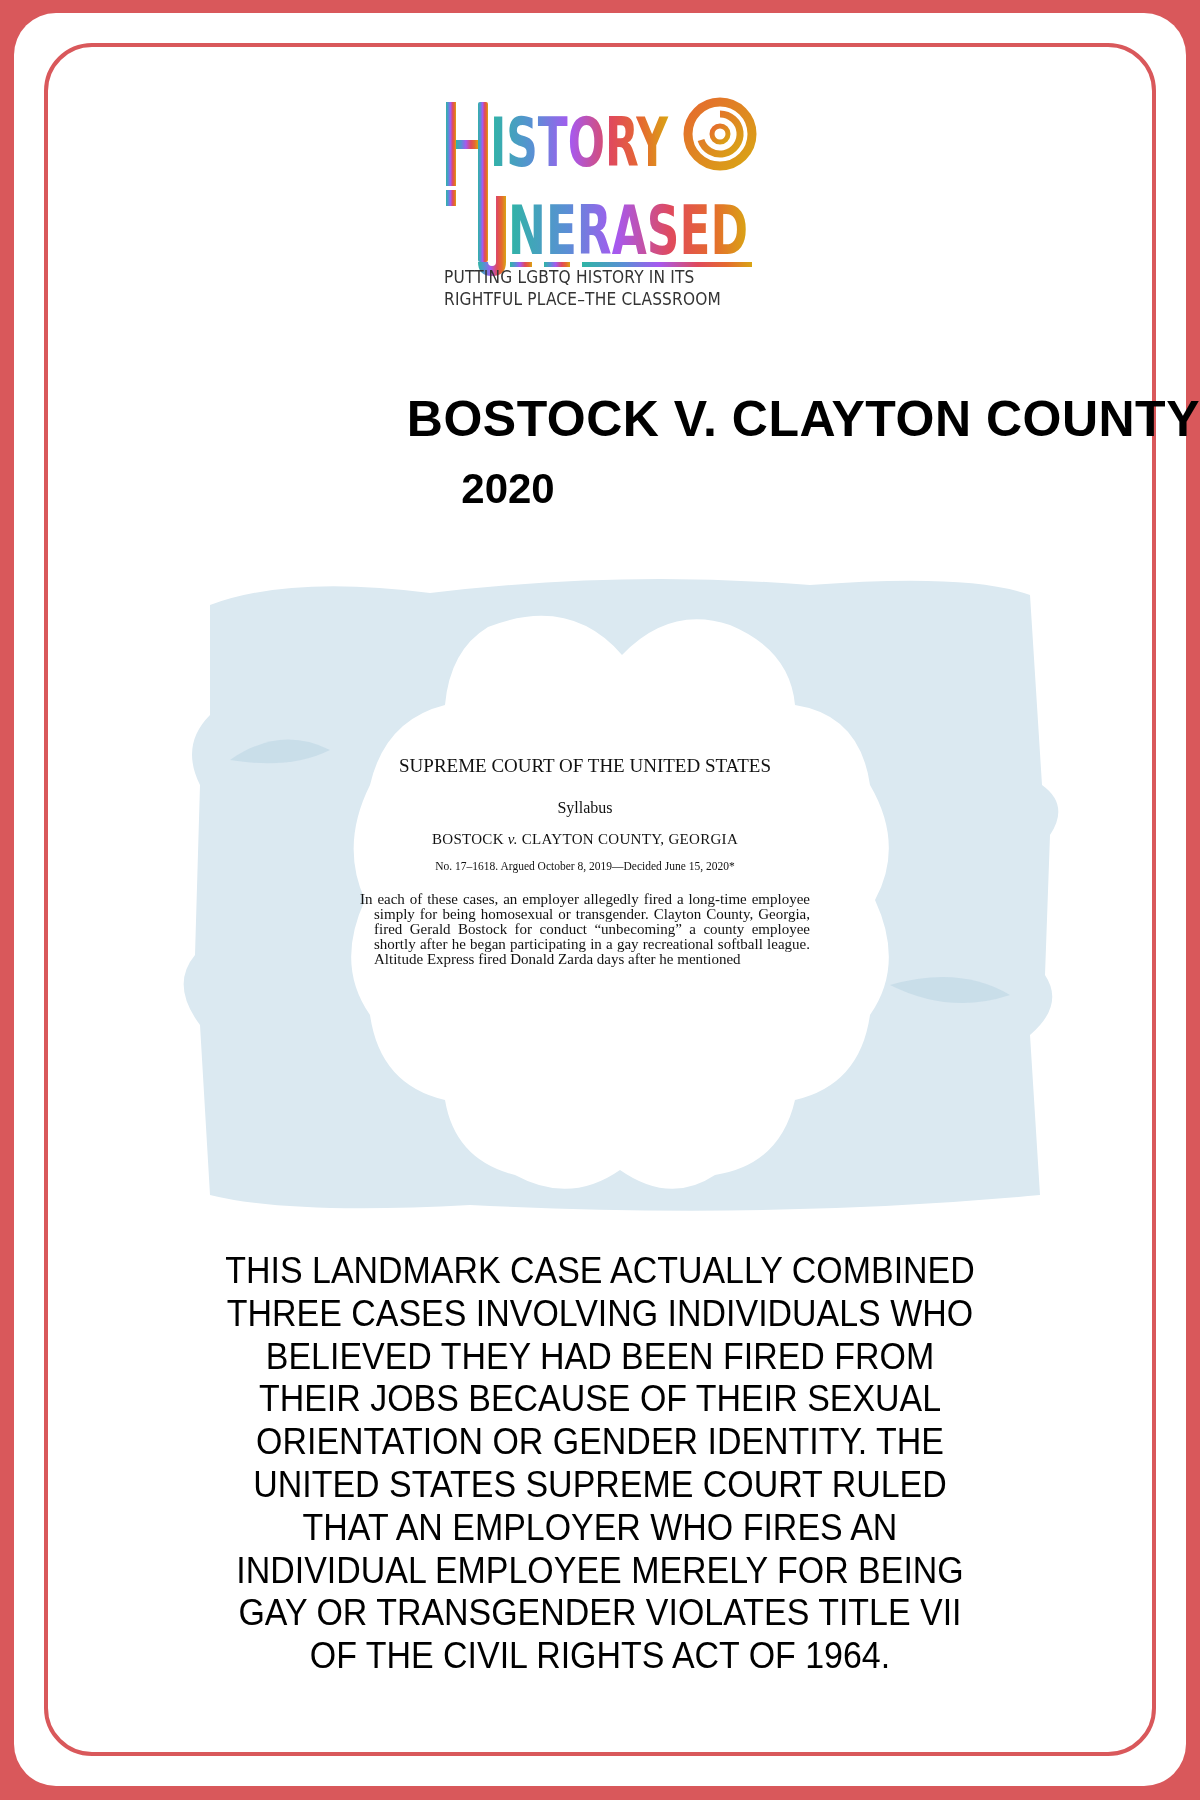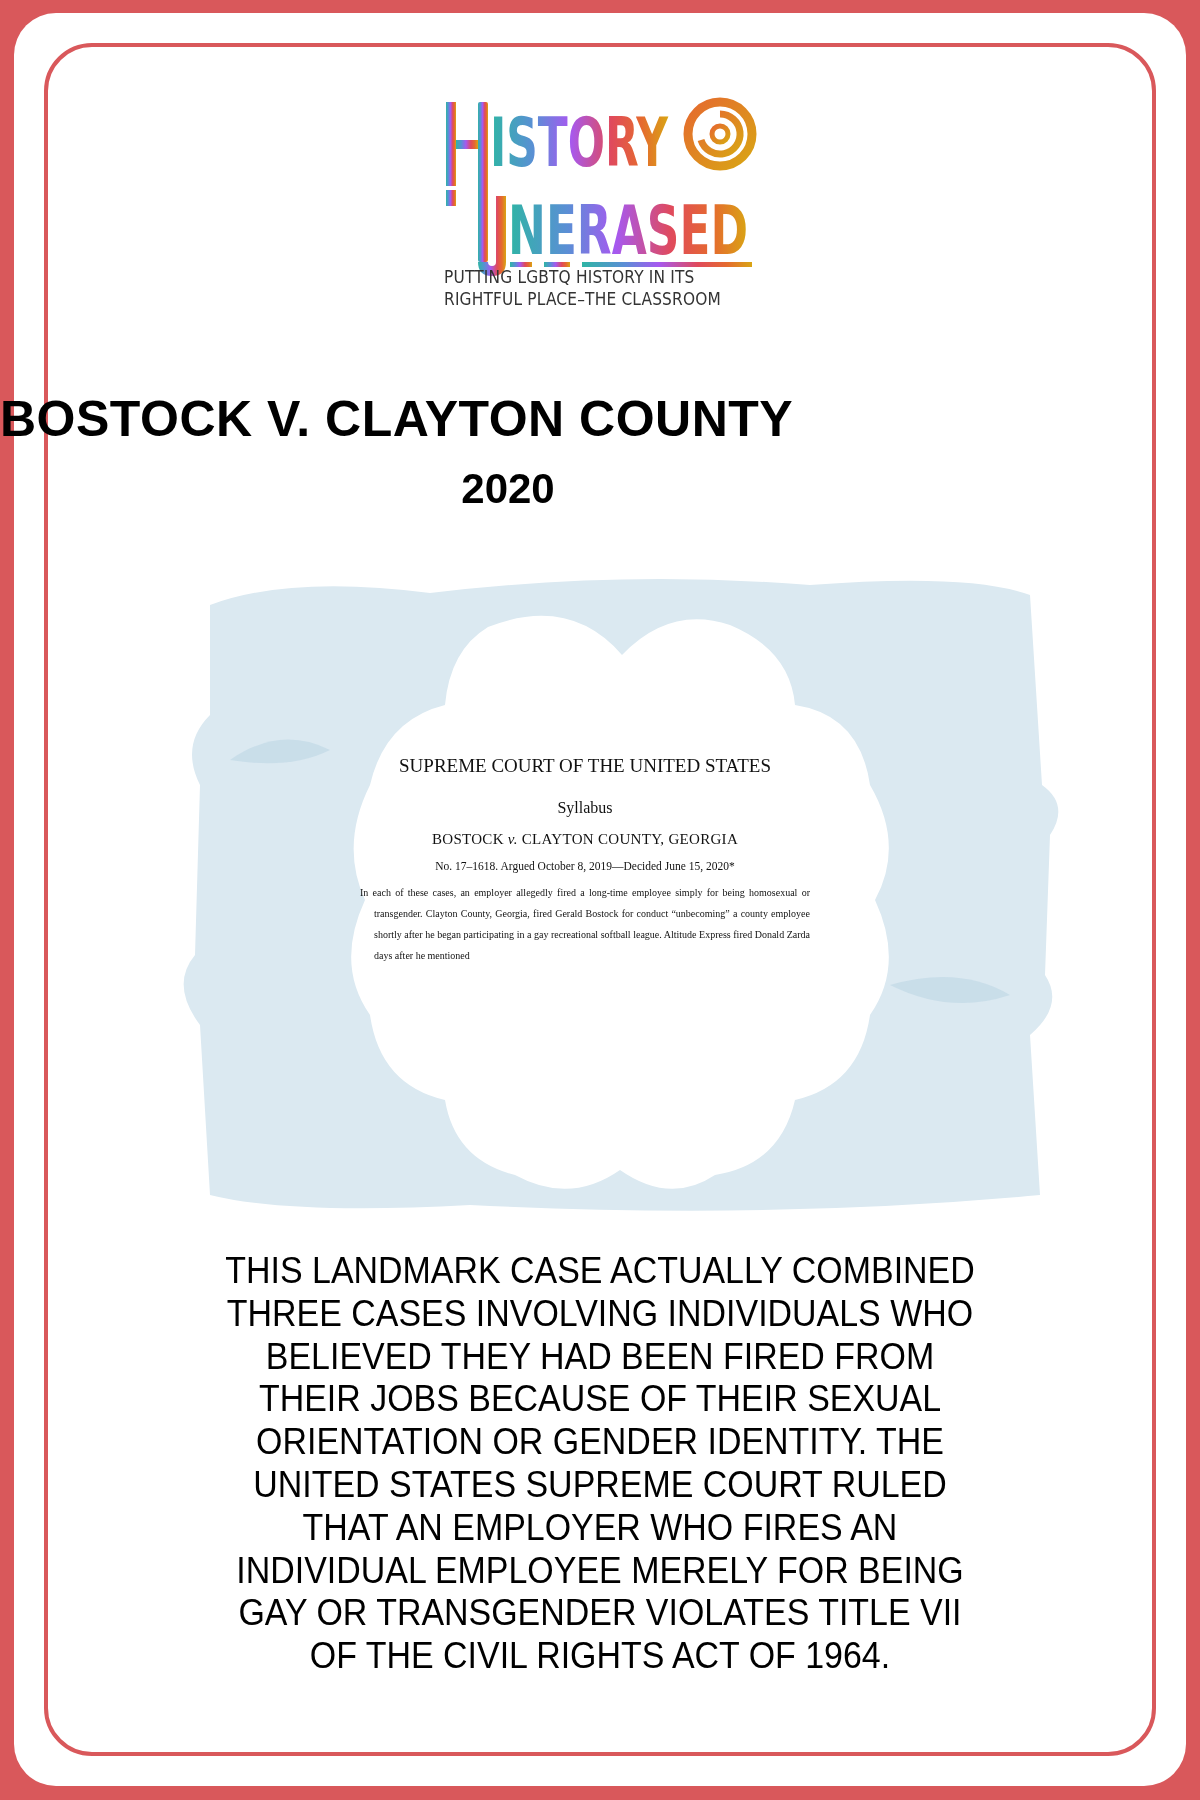--- a/index.html
+++ b/index.html
@@ -2,31 +2,31 @@
 <html><head>
 <meta charset="utf-8">
 <style>
   html, body { margin:0; padding:0; }
   body { width:1200px; height:1800px; background:#d9585b; position:relative; overflow:hidden; font-family:"Liberation Sans", sans-serif; }
   .card { position:absolute; left:14px; top:13px; width:1172px; height:1773px; background:#ffffff; border-radius:42px; }
   .inner-frame { position:absolute; left:30px; top:30px; width:1104px; height:1705px; border:4px solid #d9585b; border-radius:48px; }
   .logo { position:absolute; left:432px; top:90px; width:340px; height:225px; }
   .logo svg { width:340px; height:225px; display:block; }
   .tagline { position:absolute; left:444px; top:266px; width:320px; color:#333; font-family:"DejaVu Sans", sans-serif; font-size:17.5px; line-height:22px; letter-spacing:0.2px; transform:scaleX(0.88); transform-origin:left top; white-space:nowrap; }
-  .title { position:absolute; left:0; width:1200px; top:390px; text-align:left; font-weight:bold; font-size:50px; color:#000; letter-spacing:0.5px; }
+  .title { position:absolute; left:0; width:1200px; top:390px; text-align:right; font-weight:bold; font-size:50px; color:#000; letter-spacing:0.5px; }
   .year { position:absolute; left:0; width:1016px; top:465px; text-align:center; font-weight:bold; font-size:42px; color:#000; }
   .paint { position:absolute; left:170px; top:555px; width:900px; height:670px; }
   .paint svg { width:900px; height:670px; display:block; }
   .doc { position:absolute; left:360px; top:755px; width:450px; font-family:"Liberation Serif", serif; color:#111; text-align:center; }
   .doc .court { font-weight:normal; font-size:19px; letter-spacing:0px; }
   .doc .syllabus { font-size:16px; margin-top:22px; }
   .doc .case { font-size:15px; margin-top:14px; letter-spacing:0.3px; }
   .doc .cert { font-size:11.5px; margin-top:14px; line-height:13px; }
   .doc .docket { font-size:11.5px; margin-top:12px; }
-  .doc .summary { font-size:10px; margin-top:10px; line-height:21px; text-align:justify; padding-left:14px; text-indent:-14px; }
+  .doc .summary { font-size:15px; margin-top:20px; line-height:15px; text-align:justify; padding-left:14px; text-indent:-14px; }
   .body-text { position:absolute; left:150px; width:900px; top:1250px; text-align:center; font-size:36.5px; line-height:42.8px; color:#000; transform:scaleX(0.93); transform-origin:center top; }
 </style>
 </head>
 <body>
 
 <div class="card">
   <div class="inner-frame"></div>
 </div>
 
 <div class="logo">

